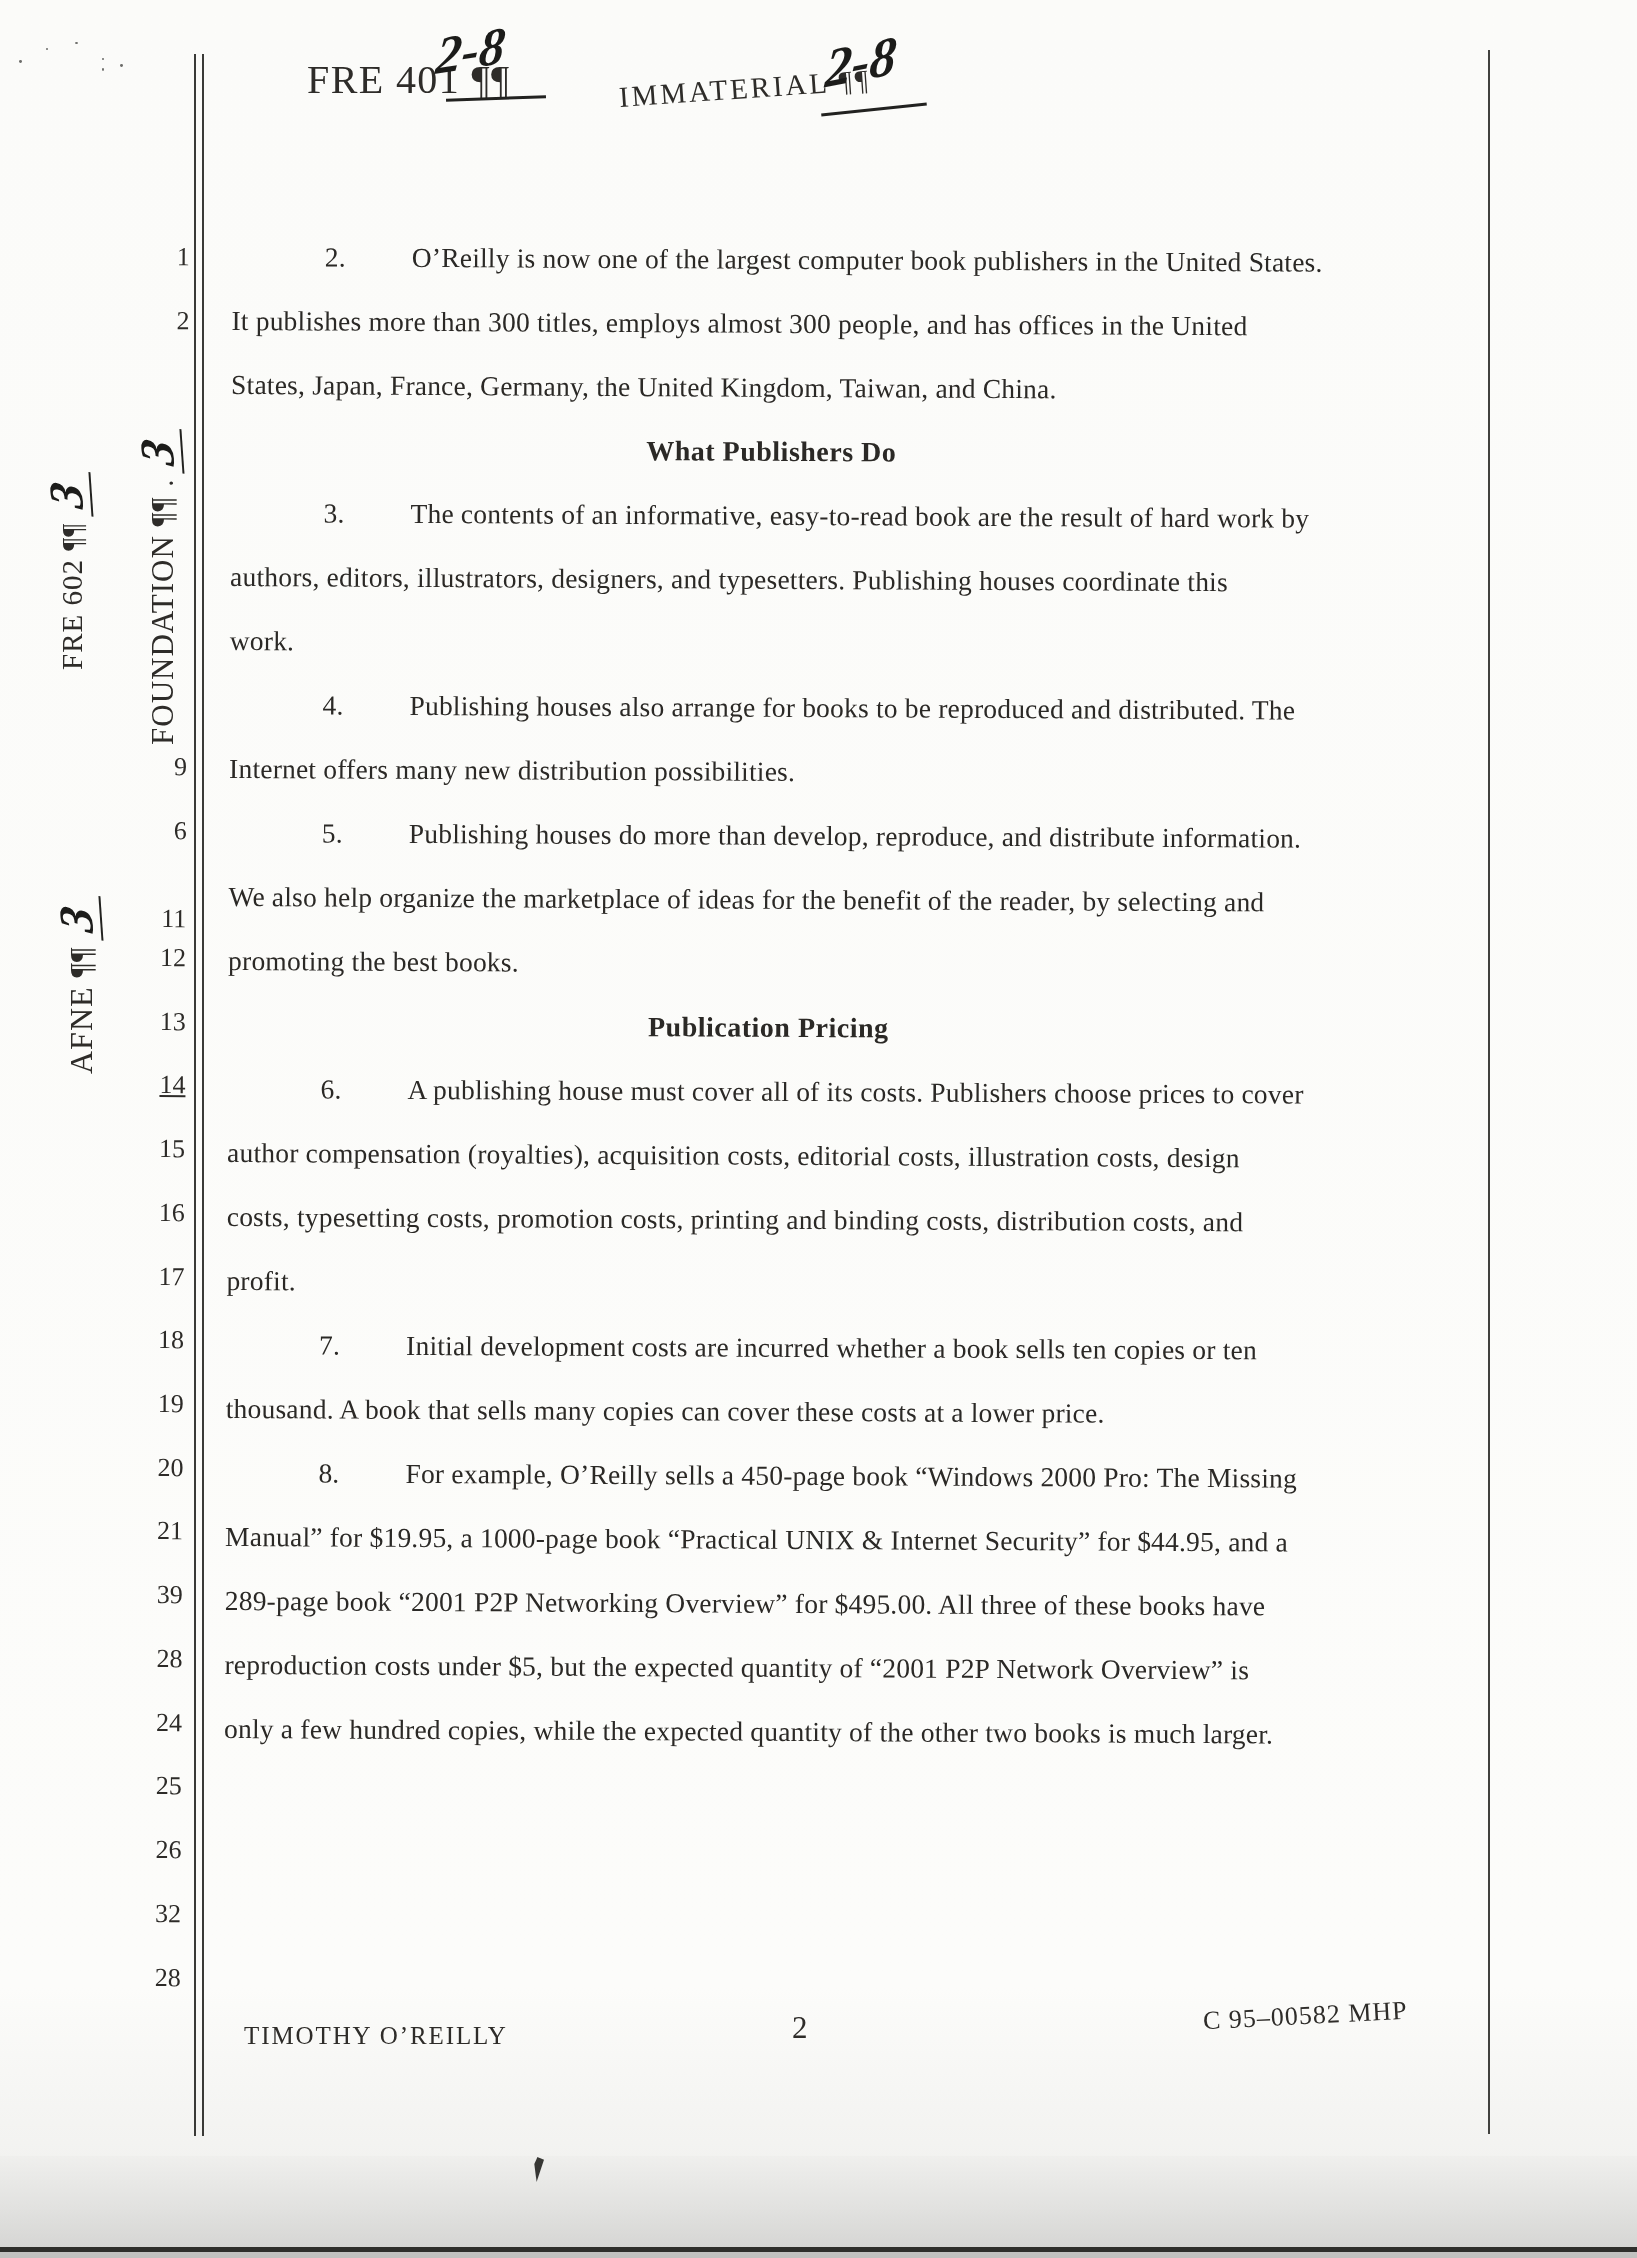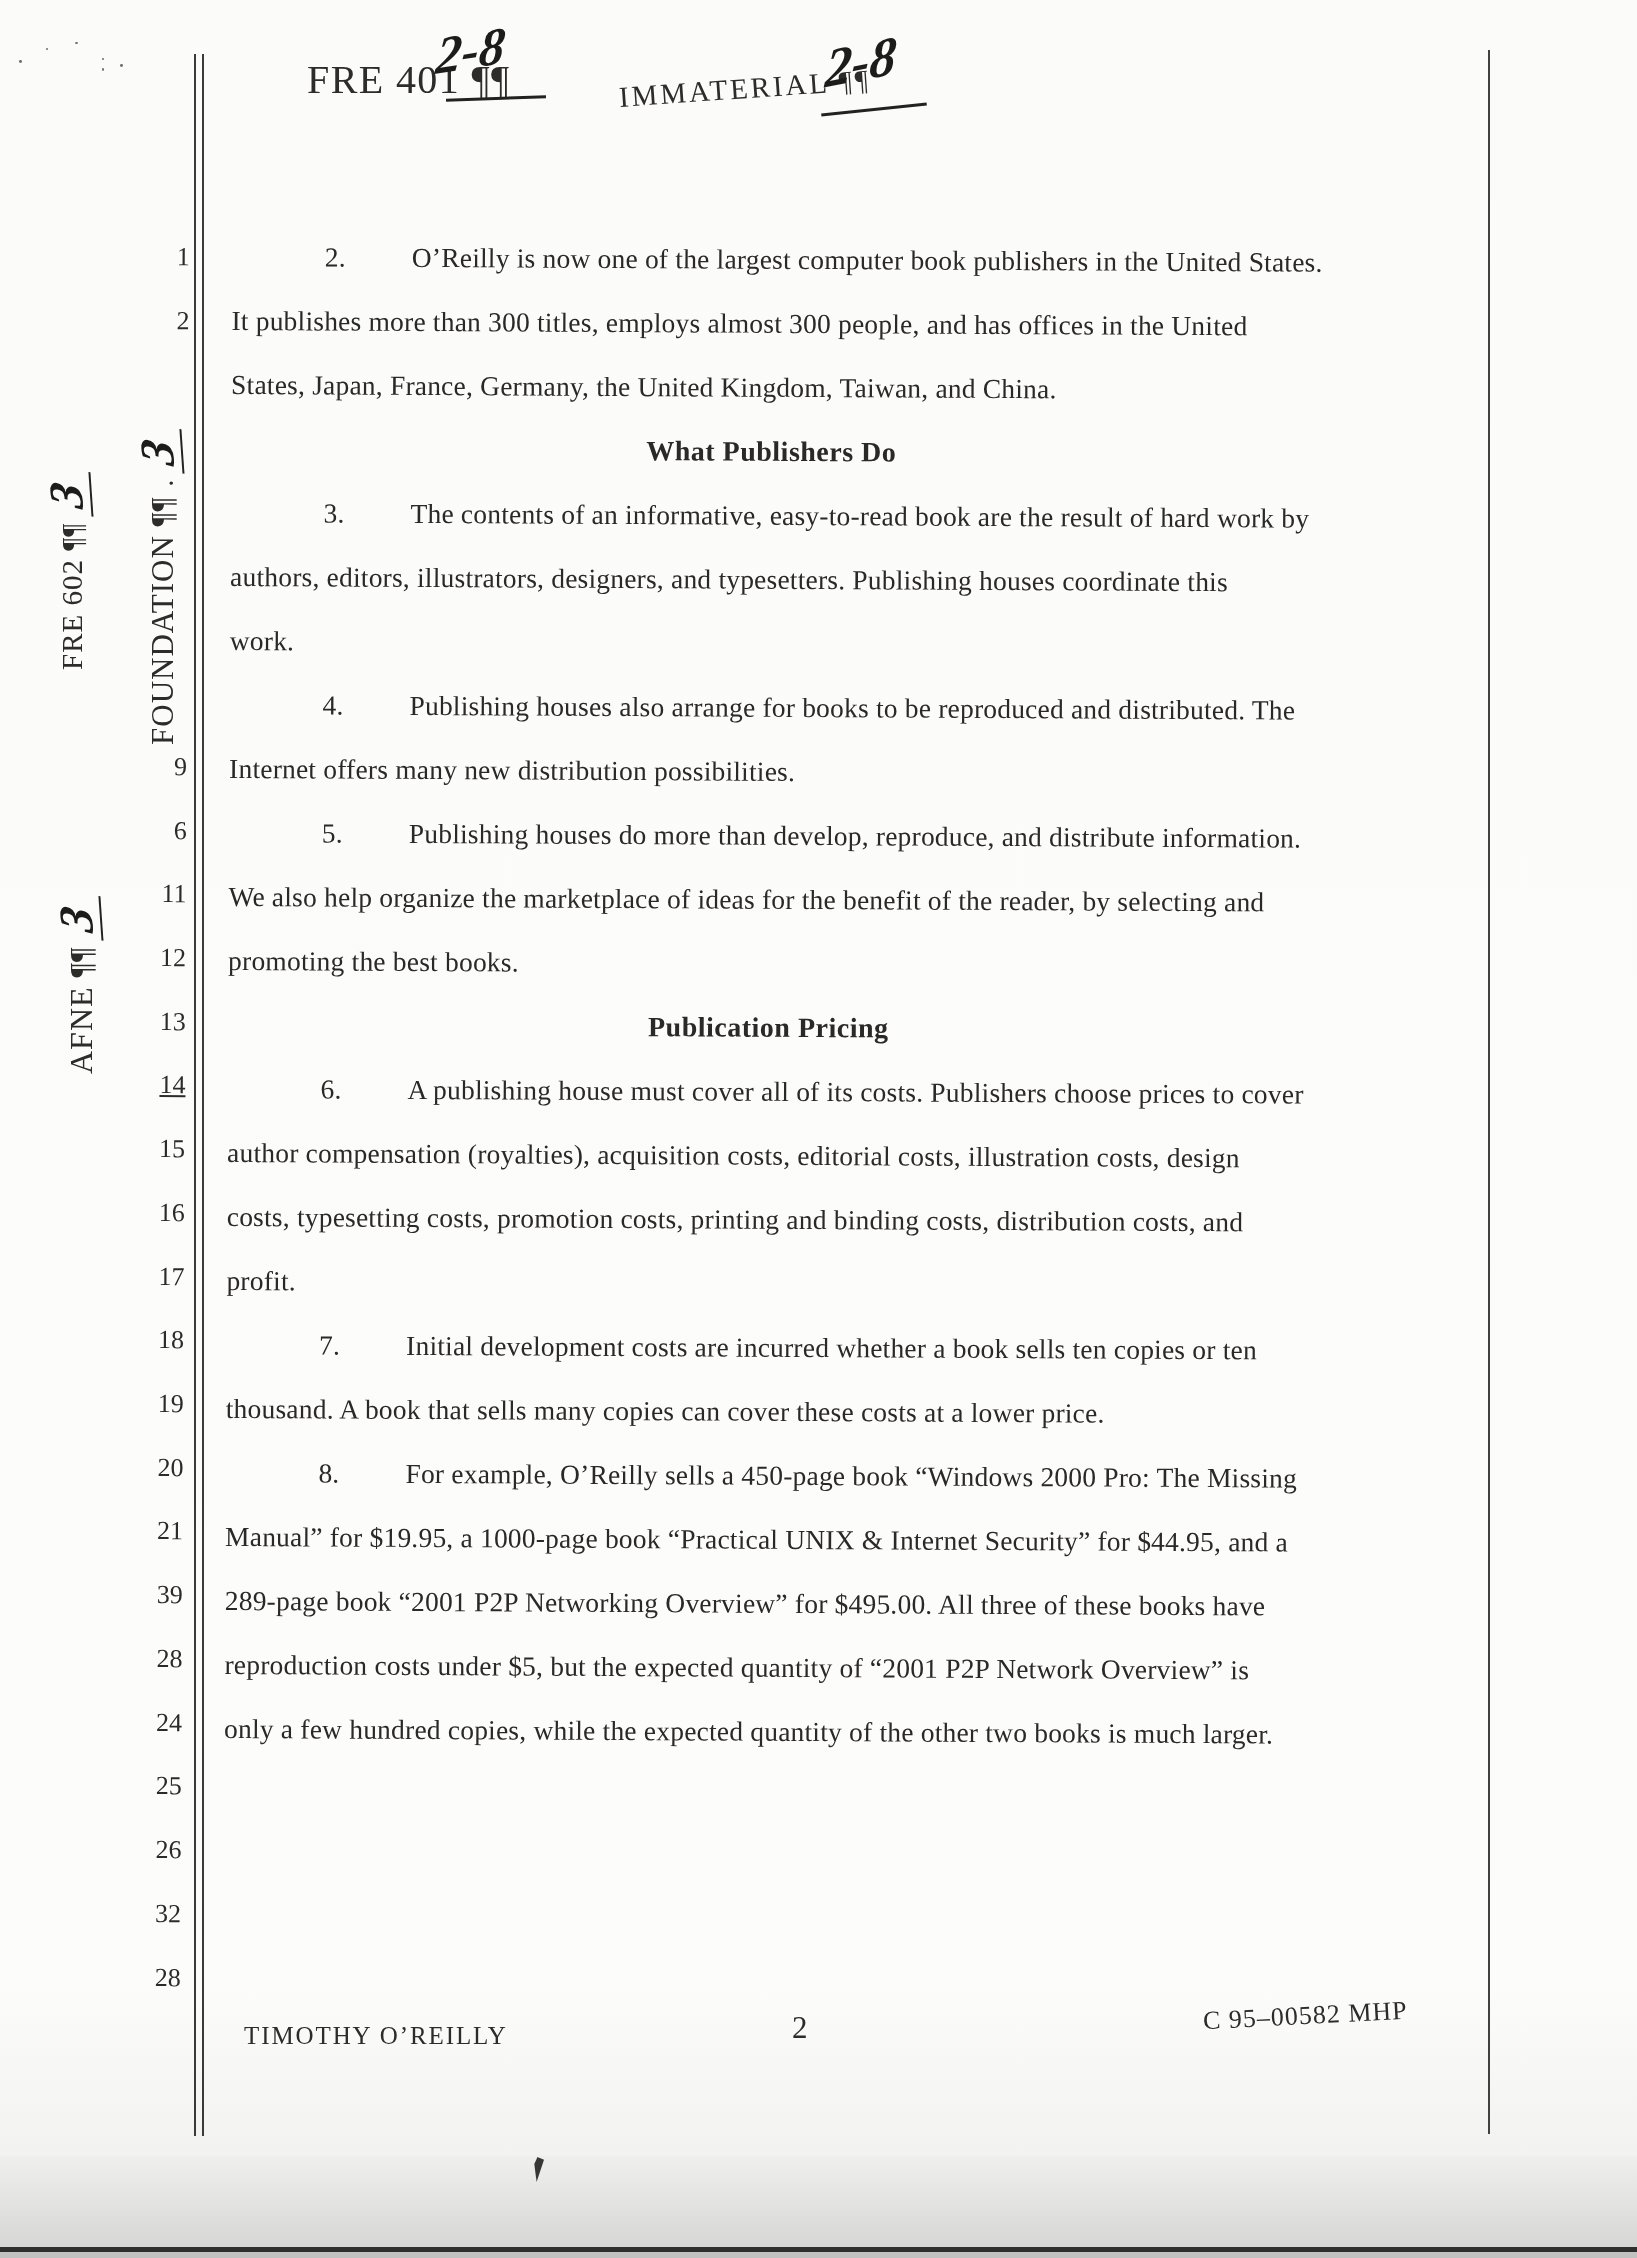--- a/index.html
+++ b/index.html
@@ -90,21 +90,21 @@
   <div class="vstamp vstamp-afne">
     <span>AFNE ¶¶</span>
     <span class="vhand">3</span>
   </div>
 
   <div class="numcol">
       <div class="linenum" style="top: 0px;">1</div>
       <div class="linenum" style="top: 64px;">2</div>
       <div class="linenum" style="top: 510px;">9</div>
       <div class="linenum" style="top: 574px;">6</div>
-      <div class="linenum" style="top: 637px;">11</div>
+      <div class="linenum" style="top: 662px;">11</div>
       <div class="linenum" style="top: 701px;">12</div>
       <div class="linenum" style="top: 765px;">13</div>
       <div class="linenum" style="top: 828px; text-decoration: underline;">14</div>
       <div class="linenum" style="top: 892px;">15</div>
       <div class="linenum" style="top: 956px;">16</div>
       <div class="linenum" style="top: 1020px;">17</div>
       <div class="linenum" style="top: 1083px;">18</div>
       <div class="linenum" style="top: 1147px;">19</div>
       <div class="linenum" style="top: 1211px;">20</div>
       <div class="linenum" style="top: 1274px;">21</div>

